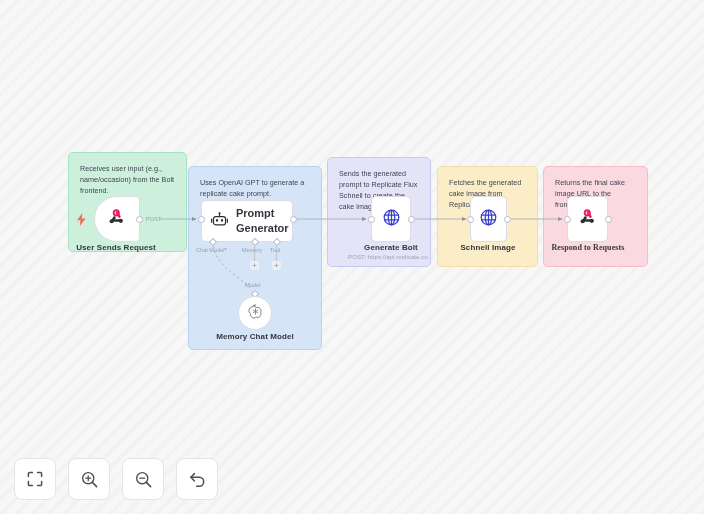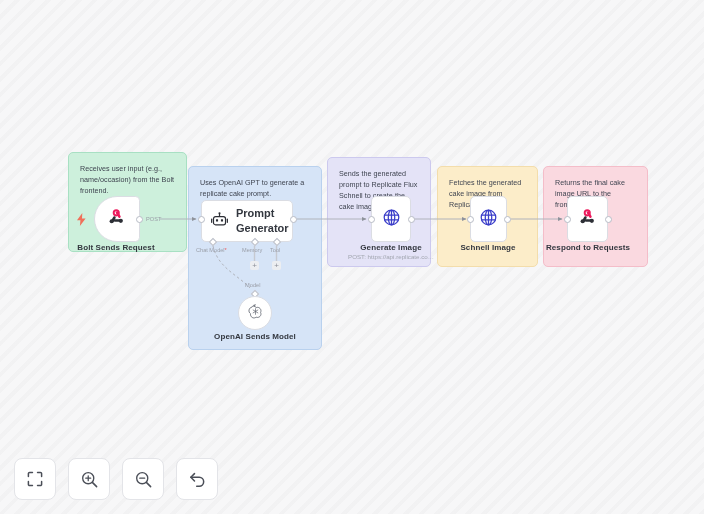--- a/index.html
+++ b/index.html
@@ -222,21 +222,21 @@
         <path d="M12.0 6.6 L14.9 11.6" stroke="#ec1a5c" stroke-width="3.1" stroke-linecap="round" fill="none"></path>
         <path d="M15.3 16.2 L9.6 16.2" stroke="#2d2f36" stroke-width="3.1" stroke-linecap="round" fill="none"></path>
         <circle cx="11.1" cy="7.0" r="3.1" fill="none" stroke="#ec1a5c" stroke-width="2.3"></circle>
         <circle cx="5.6" cy="17.1" r="2.5" fill="#2d2f36"></circle>
         <circle cx="16.6" cy="16.6" r="2.5" fill="#2d2f36"></circle>
       </svg>
     </span>
   </div>
   <div class="port" style="left:136px; top:215.5px;"></div>
   <div class="edge-label" style="left:146px; top:216px;">POST</div>
-  <div class="node-caption" style="left:57px; top:243px; width:118px;">Bolt Sends Request</div>
+  <div class="node-caption" style="left:57px; top:243px; width:118px;">User Sends Request</div>
 
   <div class="agent-node" style="left:201px; top:200px; width:92px; height:42px;">
     <span>
       <svg width="17" height="17" viewBox="0 0 24 24">
         <rect x="3.5" y="8" width="17" height="11.5" rx="3" fill="none" stroke="#2d2f36" stroke-width="1.7"></rect>
         <path d="M12 4.2 V8" stroke="#2d2f36" stroke-width="1.7"></path>
         <circle cx="12" cy="3.2" r="1.5" fill="#2d2f36"></circle>
         <rect x="7" y="11.5" width="3" height="3.4" rx="0.6" fill="#2d2f36"></rect>
         <rect x="14" y="11.5" width="3" height="3.4" rx="0.6" fill="#2d2f36"></rect>
         <path d="M0.9 11.5 V16" stroke="#2d2f36" stroke-width="1.7" stroke-linecap="round"></path>
@@ -264,34 +264,34 @@
   <div class="edge-label" style="left:245px; top:282px;">Model</div>
   <div class="port-diamond" style="left:252px; top:291px;"></div>
   <div class="circle-node" style="left:238px; top:296px; width:34px; height:34px;">
     <span>
       <svg width="17" height="17" viewBox="0 0 24 24">
         <path d="M12 2.6c-2.2 0-4.1 1.3-4.9 3.2-2.1.3-3.8 1.9-4.2 4-.5 2.1.4 4.2 2.1 5.3-.4 2.1.5 4.2 2.3 5.3 1.8 1.1 4 .9 5.6-.4 1.9.8 4.1.3 5.5-1.2 1.4-1.5 1.7-3.7.8-5.5.9-1.9.6-4.1-.8-5.6-1.4-1.5-3.5-2-5.4-1.3-.9-1.2-2.3-1.9-3.8-1.8z" fill="none" stroke="#6b6f78" stroke-width="1.25"></path>
         <path d="M12 7.4v9.2M8.2 9.6l7.6 4.6M15.8 9.6l-7.6 4.6" fill="none" stroke="#6b6f78" stroke-width="1.05"></path>
       </svg>
     </span>
   </div>
-  <div class="node-caption" style="left:190px; top:332px; width:130px;">OpenAI Sends Model</div>
+  <div class="node-caption" style="left:190px; top:332px; width:130px;">Memory Chat Model</div>
 
   <div class="node" style="left:371px; top:196px; width:40px; height:46px;">
     <span>
       <svg width="19" height="19" viewBox="0 0 24 24">
         <circle cx="12" cy="12" r="9.2" fill="none" stroke="#3b3ec9" stroke-width="1.6"></circle>
         <ellipse cx="12" cy="12" rx="4.1" ry="9.2" fill="none" stroke="#3b3ec9" stroke-width="1.6"></ellipse>
         <path d="M3 9.1h18M3 14.9h18M12 2.8v18.4" stroke="#3b3ec9" stroke-width="1.6" fill="none"></path>
       </svg>
     </span>
   </div>
   <div class="port" style="left:367.5px; top:215.5px;"></div>
   <div class="port" style="left:407.5px; top:215.5px;"></div>
-  <div class="node-caption" style="left:331px; top:243px; width:120px;">Generate Image</div>
+  <div class="node-caption" style="left:331px; top:243px; width:120px;">Generate Bolt</div>
   <div class="node-subcaption" style="left:331px; top:253px; width:120px;">POST: https://api.replicate.co…</div>
 
   <div class="node" style="left:470px; top:196px; width:37px; height:46px;">
     <span>
       <svg width="19" height="19" viewBox="0 0 24 24">
         <circle cx="12" cy="12" r="9.2" fill="none" stroke="#3b3ec9" stroke-width="1.6"></circle>
         <ellipse cx="12" cy="12" rx="4.1" ry="9.2" fill="none" stroke="#3b3ec9" stroke-width="1.6"></ellipse>
         <path d="M3 9.1h18M3 14.9h18M12 2.8v18.4" stroke="#3b3ec9" stroke-width="1.6" fill="none"></path>
       </svg>
     </span>
@@ -307,21 +307,21 @@
         <path d="M12.0 6.6 L14.9 11.6" stroke="#ec1a5c" stroke-width="3.1" stroke-linecap="round" fill="none"></path>
         <path d="M15.3 16.2 L9.6 16.2" stroke="#2d2f36" stroke-width="3.1" stroke-linecap="round" fill="none"></path>
         <circle cx="11.1" cy="7.0" r="3.1" fill="none" stroke="#ec1a5c" stroke-width="2.3"></circle>
         <circle cx="5.6" cy="17.1" r="2.5" fill="#2d2f36"></circle>
         <circle cx="16.6" cy="16.6" r="2.5" fill="#2d2f36"></circle>
       </svg>
     </span>
   </div>
   <div class="port" style="left:563.5px; top:215.5px;"></div>
   <div class="port" style="left:604.5px; top:215.5px;"></div>
-  <div class="node-caption" style="left:528px; top:243px; width:120px;">Respond to Requests</div>
+  <div class="node-caption" style="left:528px; top:243px; width:120px;font-family:Liberation Serif, serif;">Respond to Requests</div>
 
   <div id="toolbar">
 
     <div class="tool-btn">
       <span>
         <svg width="18" height="18" viewBox="0 0 24 24">
           <path d="M3.2 8.6V4.8a1.6 1.6 0 0 1 1.6-1.6h3.8" fill="none" stroke="#4a4e57" stroke-width="2" stroke-linecap="round"></path>
           <path d="M15.4 3.2h3.8a1.6 1.6 0 0 1 1.6 1.6v3.8" fill="none" stroke="#4a4e57" stroke-width="2" stroke-linecap="round"></path>
           <path d="M20.8 15.4v3.8a1.6 1.6 0 0 1-1.6 1.6h-3.8" fill="none" stroke="#4a4e57" stroke-width="2" stroke-linecap="round"></path>
           <path d="M8.6 20.8H4.8a1.6 1.6 0 0 1-1.6-1.6v-3.8" fill="none" stroke="#4a4e57" stroke-width="2" stroke-linecap="round"></path>

